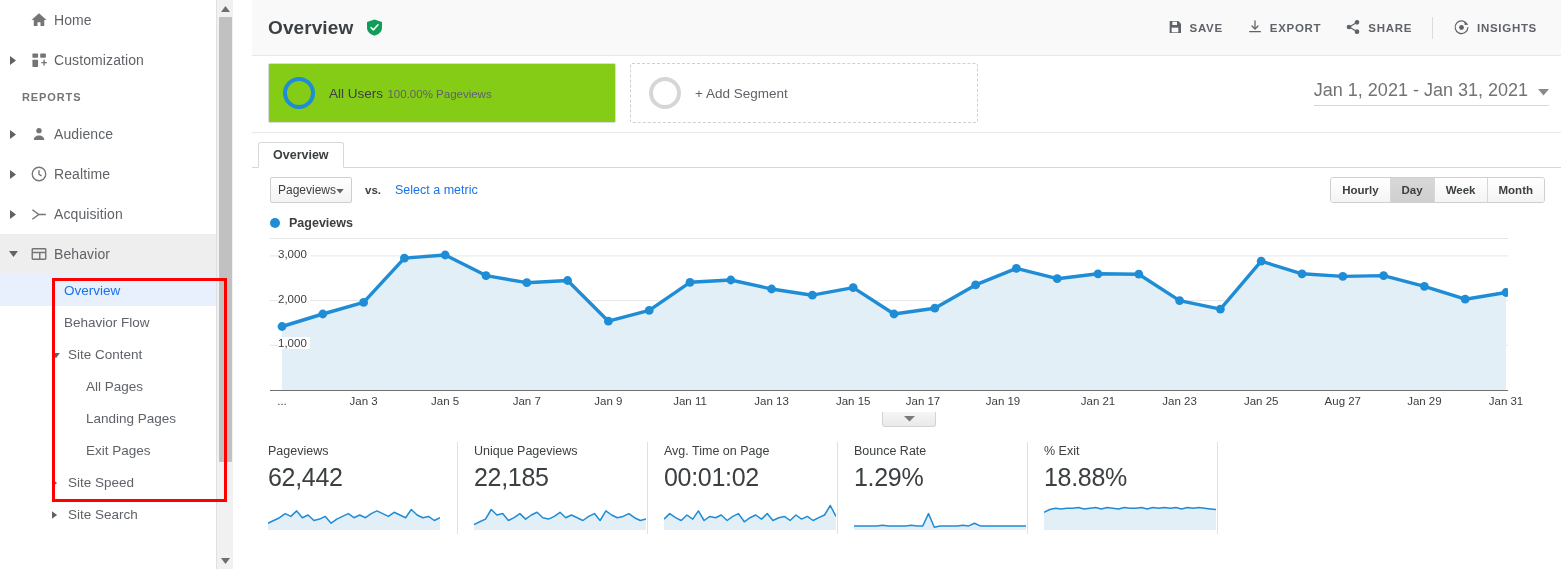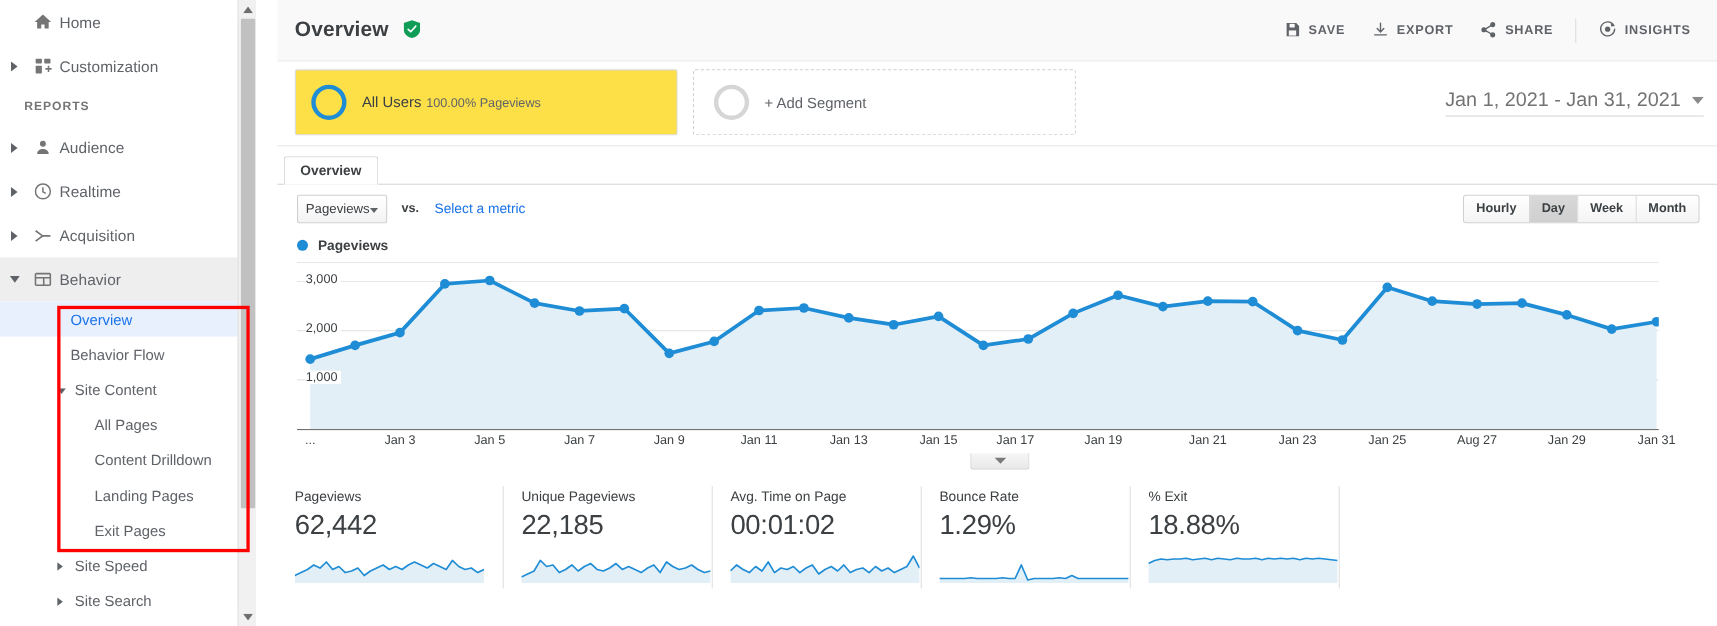--- a/index.html
+++ b/index.html
@@ -147,21 +147,21 @@
     position:relative;
     height: 77px;
     padding: 10px 0 0 0;
     background:#fff;
     border-bottom:1px solid #e8e8e8;
   }
   .seg-pill {
     position:absolute; top: 7px;
     height: 60px;
     display:flex; align-items:center;
-    background:#fde047;
+    background:#84cc16;
     border:1px solid #dcdcdc;
     border-radius: 2px;
     cursor:pointer;
   }
   #seg-all { left: 16px; width: 348px; padding-left:14px; }
   #seg-add {
     left: 378px; width: 348px; padding-left:18px;
     border: 1px dashed #d0d0d0; background:#fff;
   }
   .seg-ring {
@@ -398,23 +398,20 @@
     <div class="sub-row lvl1-caret">
       <span class="caret-sm">
         <svg width="8" height="6" viewBox="0 0 9 7">
             <path d="M0 0 H9 L4.5 6 Z" fill="#5f6368"></path>
           </svg>
       </span>
       <span class="sub-label">Site Content</span>
     </div>
     <div class="sub-row lvl2">
       <span class="sub-label">All Pages</span>
-    </div>
-    <div class="sub-row lvl2">
-      <span class="sub-label">Content Drilldown</span>
     </div>
     <div class="sub-row lvl2">
       <span class="sub-label">Landing Pages</span>
     </div>
     <div class="sub-row lvl2">
       <span class="sub-label">Exit Pages</span>
     </div>
     <div class="sub-row lvl1-caret">
       <span class="caret-sm">
         <svg width="6" height="8" viewBox="0 0 7 9">

